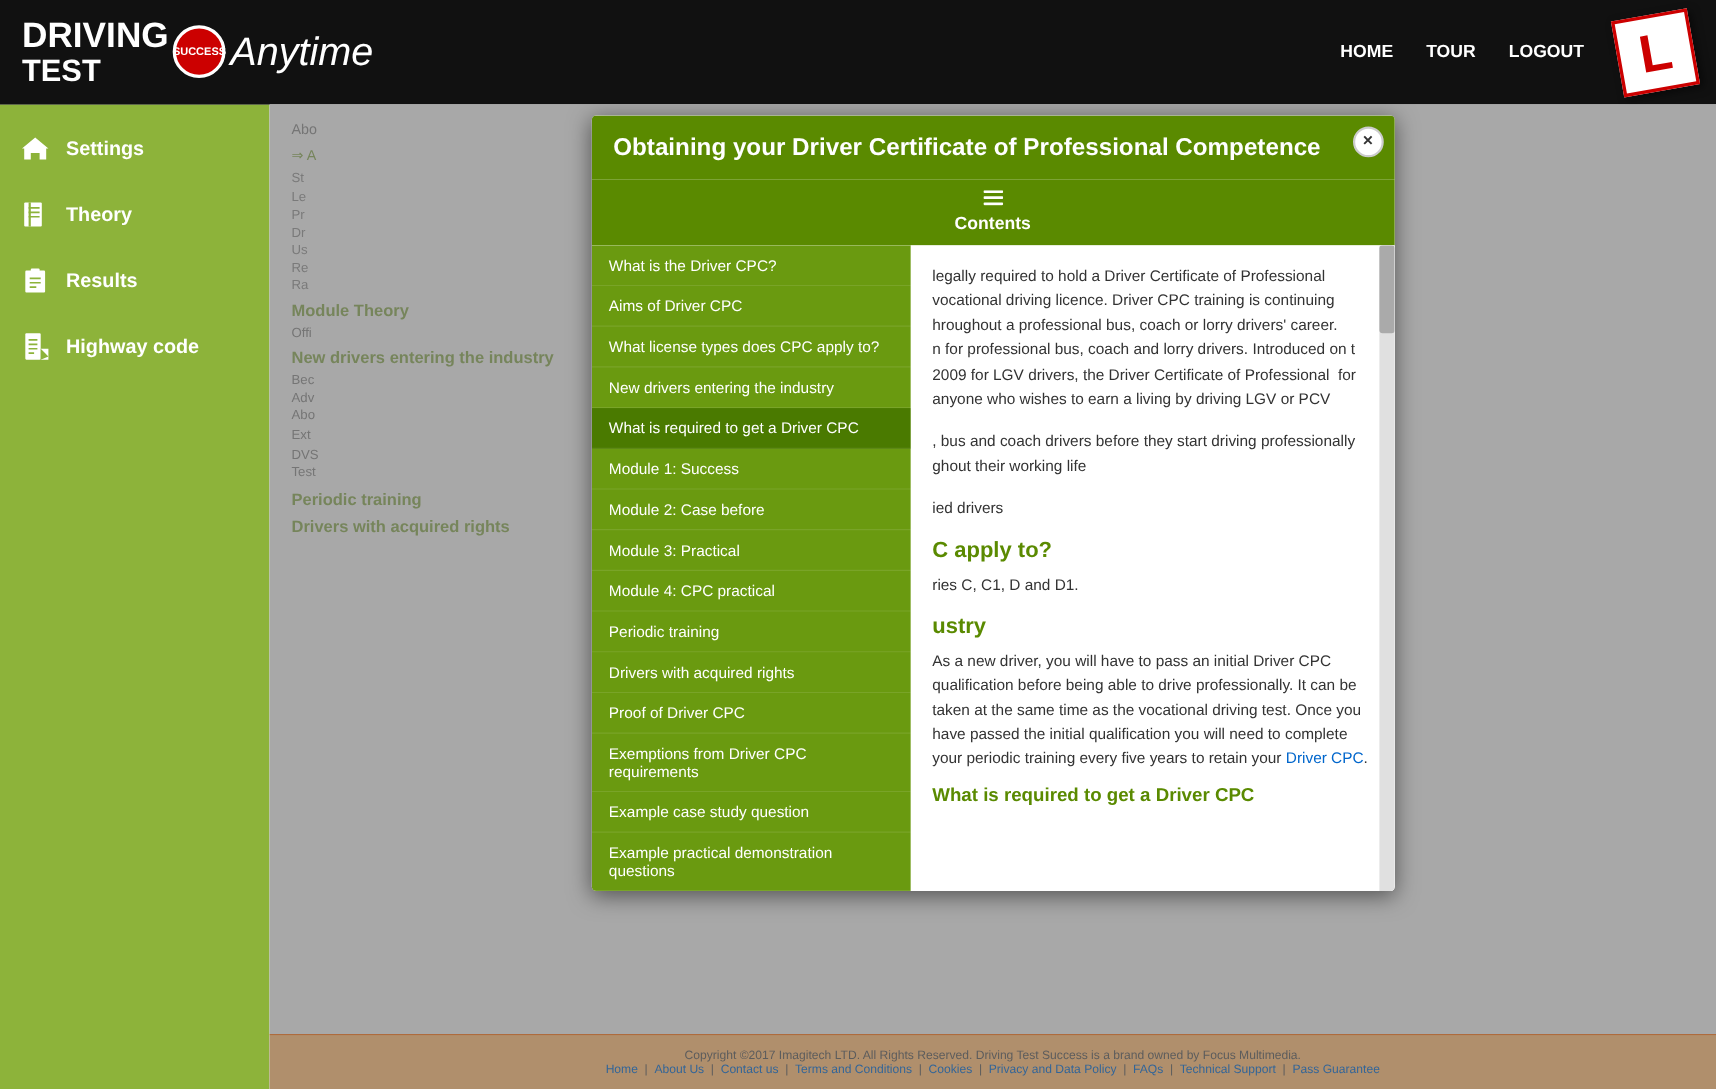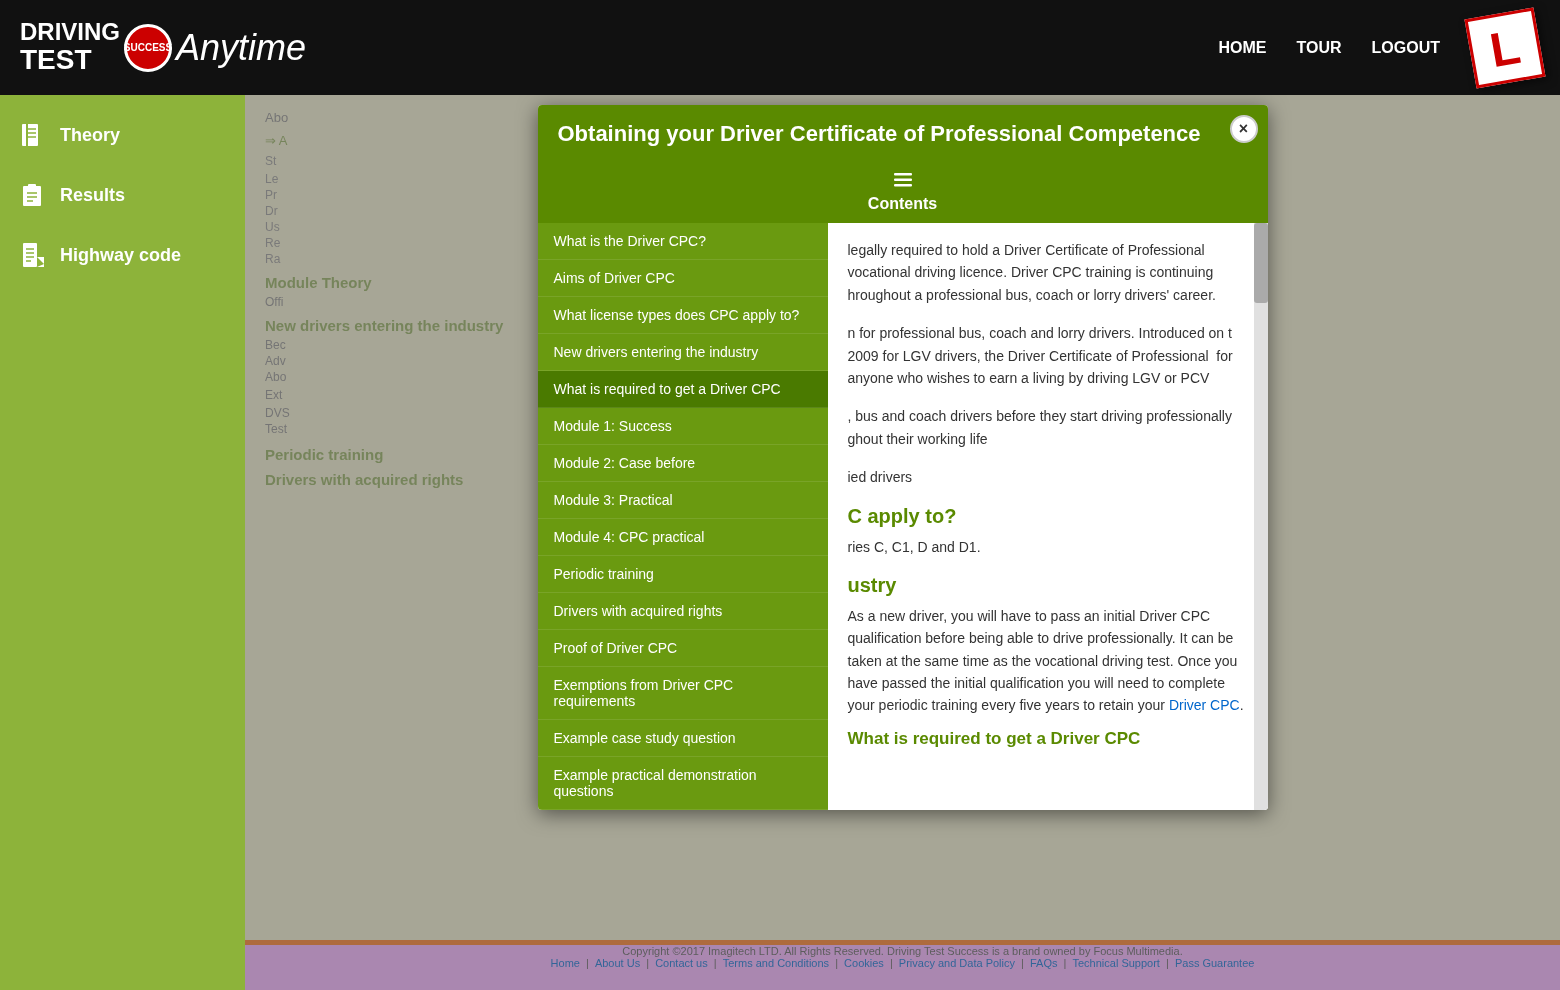--- a/index.html
+++ b/index.html
@@ -18,21 +18,21 @@
     #logo-area {
       display: flex;
       align-items: center;
     }
     #logo-text {
       color: white;
       font-size: 28px;
       font-weight: 900;
       line-height: 1.1;
     }
-    #logo-text .driving { font-size: 24px; }
+    #logo-text .driving { font-size: 32px; }
     #logo-badge {
       width: 48px; height: 48px;
       background: #cc0000;
       border-radius: 50%;
       border: 3px solid white;
       display: flex; align-items: center; justify-content: center;
       margin: 0 4px;
     }
     #logo-badge span { color: white; font-size: 10px; font-weight: bold; }
     #logo-anytime {
@@ -100,39 +100,40 @@
     #content-area {
       flex: 1;
       background: #d0d0d0;
       position: relative;
       overflow: hidden;
     }
 
     
     #bg-content {
       padding: 15px 20px;
-      background: #fef9c3;
+      background: #ffffff;
       position: absolute;
       top: 0; left: 0; right: 0; bottom: 50px;
       overflow: hidden;
       opacity: 0.6;
     }
     .bg-breadcrumb { font-size: 13px; color: #555; margin-bottom: 8px; }
     .bg-heading { color: #5a8a00; font-size: 15px; font-weight: bold; margin: 8px 0 4px; }
 
     
     #footer {
       position: absolute;
       bottom: 0; left: 0; right: 0;
       height: 50px;
-      background: #f0abfc;
-      border-top: 5px solid #f97316;
+      background: #fdba74;
+      border-top: 1px solid #f97316;
       display: flex;
       flex-direction: column;
       align-items: center;
+      justify-content: center;
       font-size: 11px;
       color: #555;
     }
     #footer a { color: #0066cc; text-decoration: none; margin: 0 3px; }
 
     
     #modal-overlay {
       position: absolute;
       top: 0; left: 0; right: 0; bottom: 0;
       background: rgba(100,100,100,0.5);
@@ -234,21 +235,21 @@
       right: 0; top: 0;
       width: 14px;
       height: 80px;
       background: #aaa;
       border-radius: 3px;
     }
     .article-intro {
       font-size: 14px;
       color: #333;
       line-height: 1.6;
-      margin-bottom: 16px;
+      margin-bottom: 0;
     }
     .article-section {
       margin-bottom: 16px;
     }
     .article-para {
       font-size: 14px;
       color: #333;
       line-height: 1.6;
     }
     .article-para a { color: #0066cc; }
@@ -284,20 +285,28 @@
     <span class="nav-link">TOUR</span>
     <span class="nav-link">LOGOUT</span>
     <div id="l-plate">L</div>
   </div>
 </div>
 
 <div id="main-layout">
 
   <div id="sidebar">
 
+    <div class="sidebar-item">
+      <div class="sidebar-icon">
+        <svg width="28" height="28" viewBox="0 0 28 28" fill="white">
+          <path d="M14 4 L26 14 L24 14 L24 24 L18 24 L18 18 L10 18 L10 24 L4 24 L4 14 L2 14 Z"></path>
+        </svg>
+      </div>
+      <span class="sidebar-label">Settings</span>
+    </div>
 
     <div class="sidebar-item">
       <div class="sidebar-icon">
         <svg width="28" height="28" viewBox="0 0 28 28" fill="white">
           <rect x="4" y="3" width="16" height="22" rx="1"></rect>
           <rect x="8" y="3" width="2" height="22" fill="#8db33a"></rect>
           <line x1="8" y1="8" x2="18" y2="8" stroke="#8db33a" stroke-width="1.5"></line>
           <line x1="8" y1="12" x2="18" y2="12" stroke="#8db33a" stroke-width="1.5"></line>
           <line x1="8" y1="16" x2="18" y2="16" stroke="#8db33a" stroke-width="1.5"></line>
         </svg>

